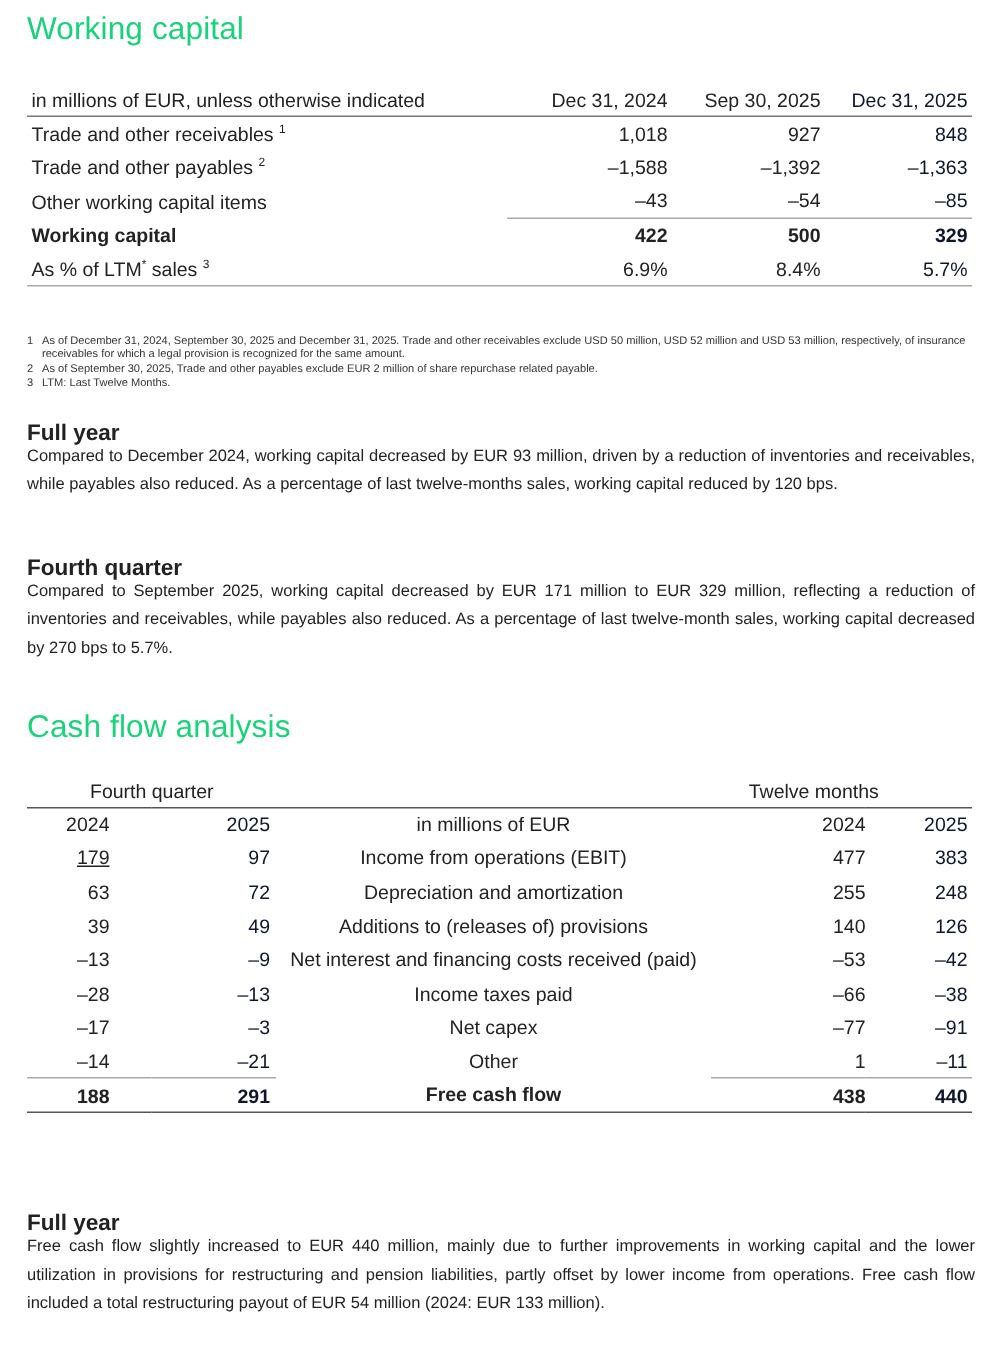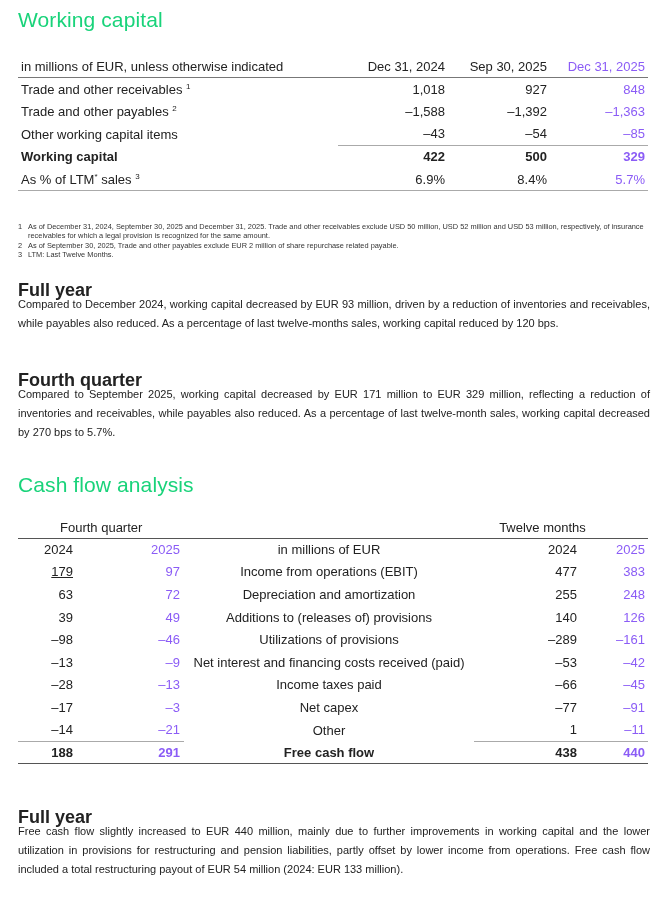--- a/index.html
+++ b/index.html
@@ -1,39 +1,39 @@
 <!DOCTYPE html>
 <html><head>
 <meta charset="utf-8">
 <style>
   * { box-sizing: border-box; margin: 0; padding: 0; }
   html, body { width: 672px; height: 904px; background: #ffffff; overflow: hidden; }
   body { font-family: "Liberation Sans", "DejaVu Sans", sans-serif; color: #222222; font-size: 13px; position: relative; }
-  .green { color: #8b5cf6; }
+  .green { color: #0f172a; }
   .h1 { position: absolute; left: 18px; font-size: 21px; font-weight: normal; color: #19d37a; letter-spacing: 0.1px; }
 
   
   .wc-table { position: absolute; left: 18px; top: 55px; width: 630px; border-collapse: collapse; }
   .wc-table td { font-size: 13px; height: 22.6px; padding: 0; white-space: nowrap; }
   .wc-table .lab { padding-left: 3px; width: 320px; }
   .wc-table .num { text-align: right; padding-right: 3px; }
   .wc-table .c1 { width: 110px; }
   .wc-table .c2 { width: 102px; }
   .wc-table .c3 { width: 98px; }
   .wc-table tr.head td { border-bottom: 1.5px solid #777; }
   .wc-table tr.total td.num { border-top: 1px solid #aaa; }
   .wc-table tr.total td { font-weight: bold; }
   .wc-table tr.last td { border-bottom: 1px solid #aaa; }
   sup { font-size: 8px; vertical-align: super; line-height: 0; }
 
   .footnotes { position: absolute; left: 18px; top: 222px; width: 640px; font-size: 7.4px; color: #333; line-height: 9.4px; }
   .fn { display: flex; }
   .fn .m { width: 10px; flex: none; }
 
-  .subhead { position: absolute; left: 18px; font-size: 18px; font-weight: bold; }
+  .subhead { position: absolute; left: 18px; font-size: 15px; font-weight: bold; }
   .para { position: absolute; left: 18px; width: 632px; font-size: 11px; line-height: 19px; text-align: justify; }
 
   
   .cf-table { position: absolute; left: 18px; top: 517px; width: 630px; border-collapse: collapse; }
   .cf-table td { font-size: 13px; height: 22.6px; padding: 0; white-space: nowrap; }
   .cf-table .n1 { width: 83px; text-align: right; }
   .cf-table .n2 { width: 83px; text-align: right; }
   .cf-table .mid { width: 290px; text-align: center; }
   .cf-table .n3 { width: 103px; text-align: right; }
   .cf-table .n4 { width: 71px; text-align: right; padding-right: 3px; }
@@ -142,39 +142,32 @@
     <td class="n4 green">248</td>
   </tr>
   <tr>
     <td class="n1" style="padding-right:28px;">39</td>
     <td class="n2 green" style="padding-right:4px;">49</td>
     <td class="mid">Additions to (releases of) provisions</td>
     <td class="n3">140</td>
     <td class="n4 green">126</td>
   </tr>
   <tr>
-    <td class="n1" style="padding-right:28px;">–98</td>
-    <td class="n2 green" style="padding-right:4px;">–46</td>
-    <td class="mid">Utilizations of provisions</td>
-    <td class="n3">–289</td>
-    <td class="n4 green">–161</td>
-  </tr>
-  <tr>
     <td class="n1" style="padding-right:28px;">–13</td>
     <td class="n2 green" style="padding-right:4px;">–9</td>
     <td class="mid">Net interest and financing costs received (paid)</td>
     <td class="n3">–53</td>
     <td class="n4 green">–42</td>
   </tr>
   <tr>
     <td class="n1" style="padding-right:28px;">–28</td>
     <td class="n2 green" style="padding-right:4px;">–13</td>
     <td class="mid">Income taxes paid</td>
     <td class="n3">–66</td>
-    <td class="n4 green">–45</td>
+    <td class="n4 green">–38</td>
   </tr>
   <tr>
     <td class="n1" style="padding-right:28px;">–17</td>
     <td class="n2 green" style="padding-right:4px;">–3</td>
     <td class="mid">Net capex</td>
     <td class="n3">–77</td>
     <td class="n4 green">–91</td>
   </tr>
   <tr>
     <td class="n1" style="padding-right:28px;">–14</td>

